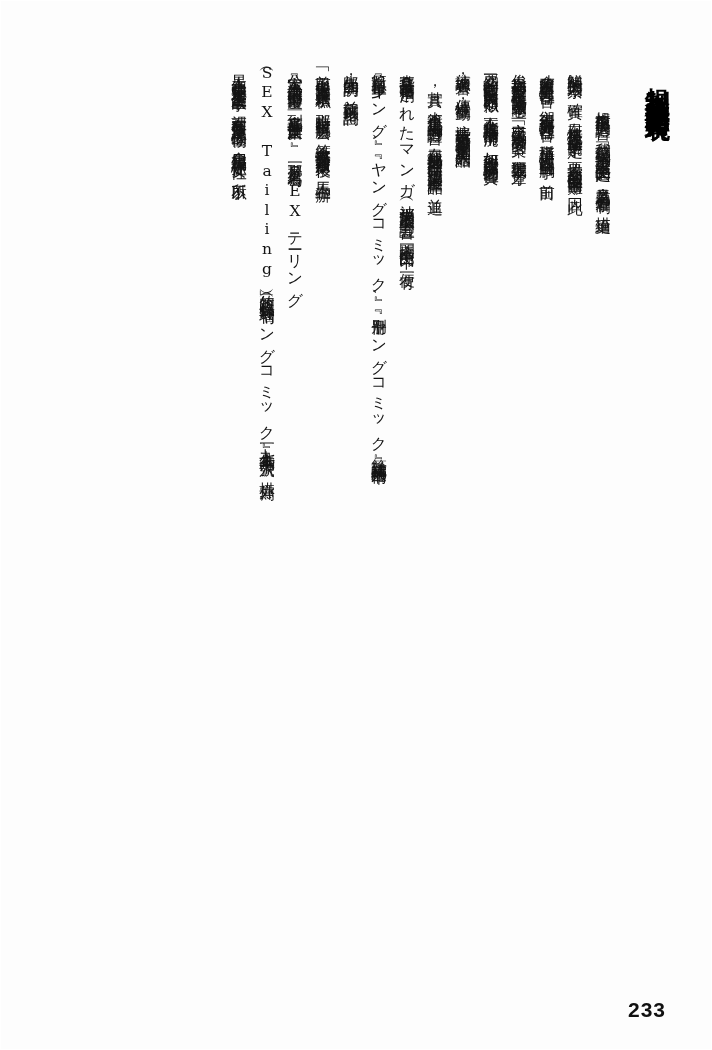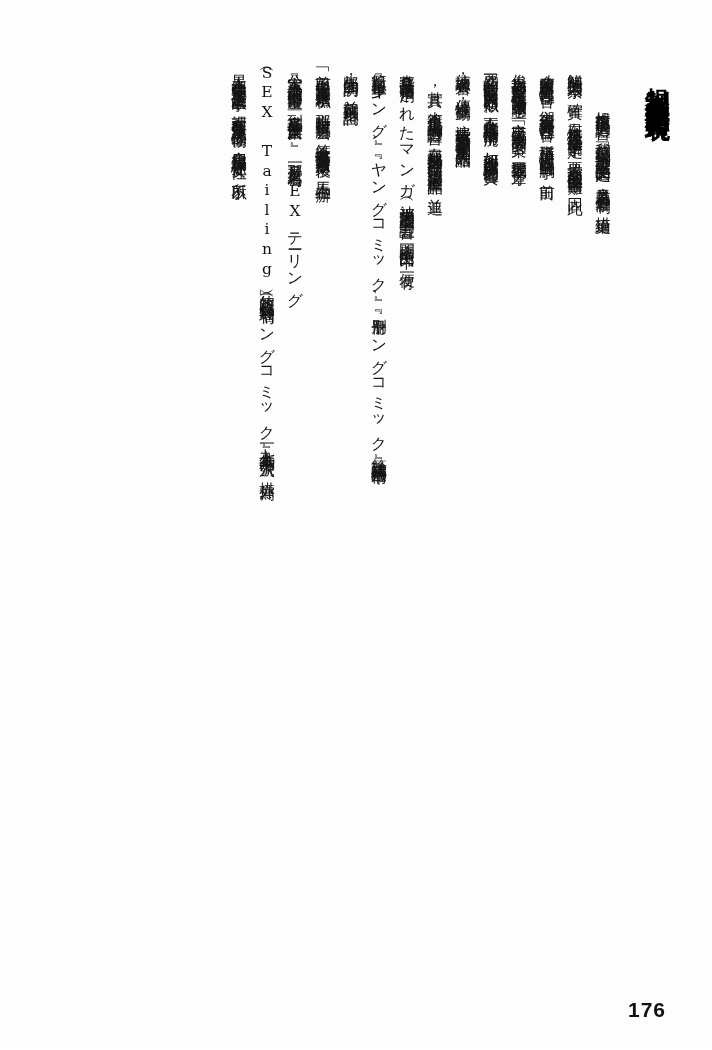--- a/index.html
+++ b/index.html
@@ -98,16 +98,16 @@
     <div class="vcol">查其背景的書籍『消されたマンガ（被消失的漫畫）』的「證言五　問橋本一郎氏」中，便有一</div>
     <div class="vcol">篇對曾任『少年キング』、『ヤングコミック』、『別冊ヤングコミック』等雜誌編輯的橋本一</div>
     <div class="vcol">郎先生的訪問，並得到以下證詞。</div>
     <div class="vcol">「前田俊夫的漫畫真是太糟糕了。那時被警視廳叫去，答應繳交悔過書才被放回來後，馬上在辦</div>
     <div class="vcol">公室大罵『上次前田的那篇漫畫，到底畫了些什麼東西！』。那是一篇名為「SEXテーリング</div>
     <div class="vcol">（SEX Tailing）」的短篇（收錄於『增刊ヤングコミック』一九七六年七月十六號），描寫外</div>
     <div class="vcol">星人在山裡強暴東大女學生的故事。裡面有個像章魚一樣的怪物，會用長觸手抓住女性。所以不</div>
 
   </div>
 
-  <div class="page-number">176</div>
+  <div class="page-number">233</div>
 
   <div class="paper-edge"></div>
 </div>
 
 </body></html>

